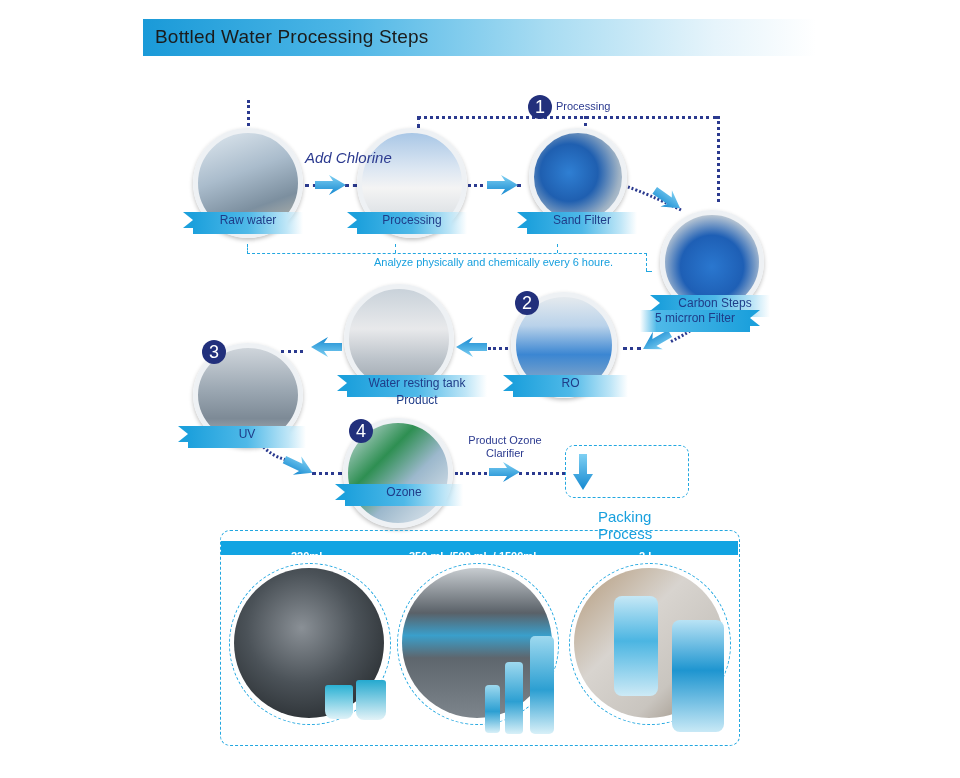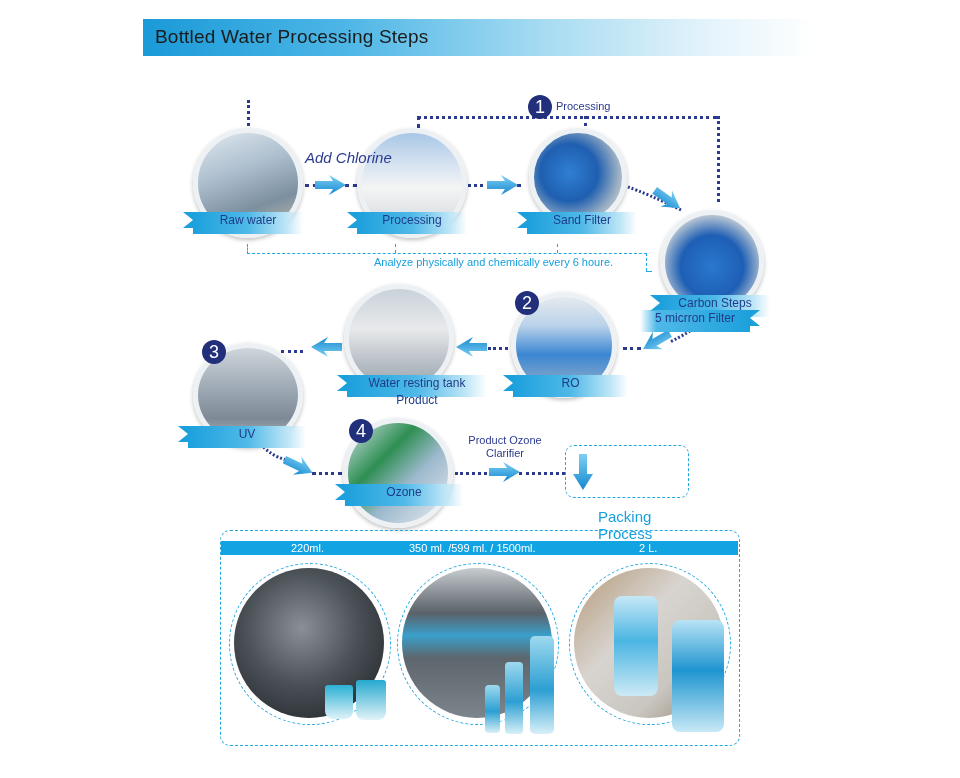--- a/index.html
+++ b/index.html
@@ -20,21 +20,21 @@
   .dot-v { position:absolute; width:0; border-left:3px dotted #2b3a8f; }
   .dash-h { position:absolute; height:0; border-top:1px dashed #22a7e0; }
   .dash-v { position:absolute; width:0; border-left:1px dashed #22a7e0; }
   .arrow { position:absolute; width:34px; height:22px; }
   .label-dark { position:absolute; color:#2b3a8f; font-size:15px;font-style:italic; }
   .label-cyan { position:absolute; color:#18a0de; font-size:11px; }
   .pack-box { position:absolute; left:565px; top:445px; width:122px; height:51px; border:1px dashed #22a7e0; border-radius:9px; }
   .pack-text { position:absolute; left:32px; top:18px; color:#18a0de; font-size:15px;margin-top:44px; }
   .bottom-box { position:absolute; left:220px; top:530px; width:518px; height:214px; border:1px dashed #22a7e0; border-radius:10px; }
   .size-bar { position:absolute; left:221px; top:541px; width:517px; height:14px; background:#12a4e2; }
-  .size-label { position:absolute; top:0; color:#fff; font-size:11px; line-height:14px; }
+  .size-label { position:absolute; top:8px; color:#fff; font-size:11px; line-height:14px;font-weight:bold; }
   .pcircle { position:absolute; border-radius:50%; border:1.5px dashed #22a7e0; }
   .pimg { position:absolute; border-radius:50%; overflow:hidden; }
 </style>
 </head>
 <body>
 
 <div class="title-bar">
   <span class="title-text">Bottled Water Processing Steps</span>
 </div>
 

